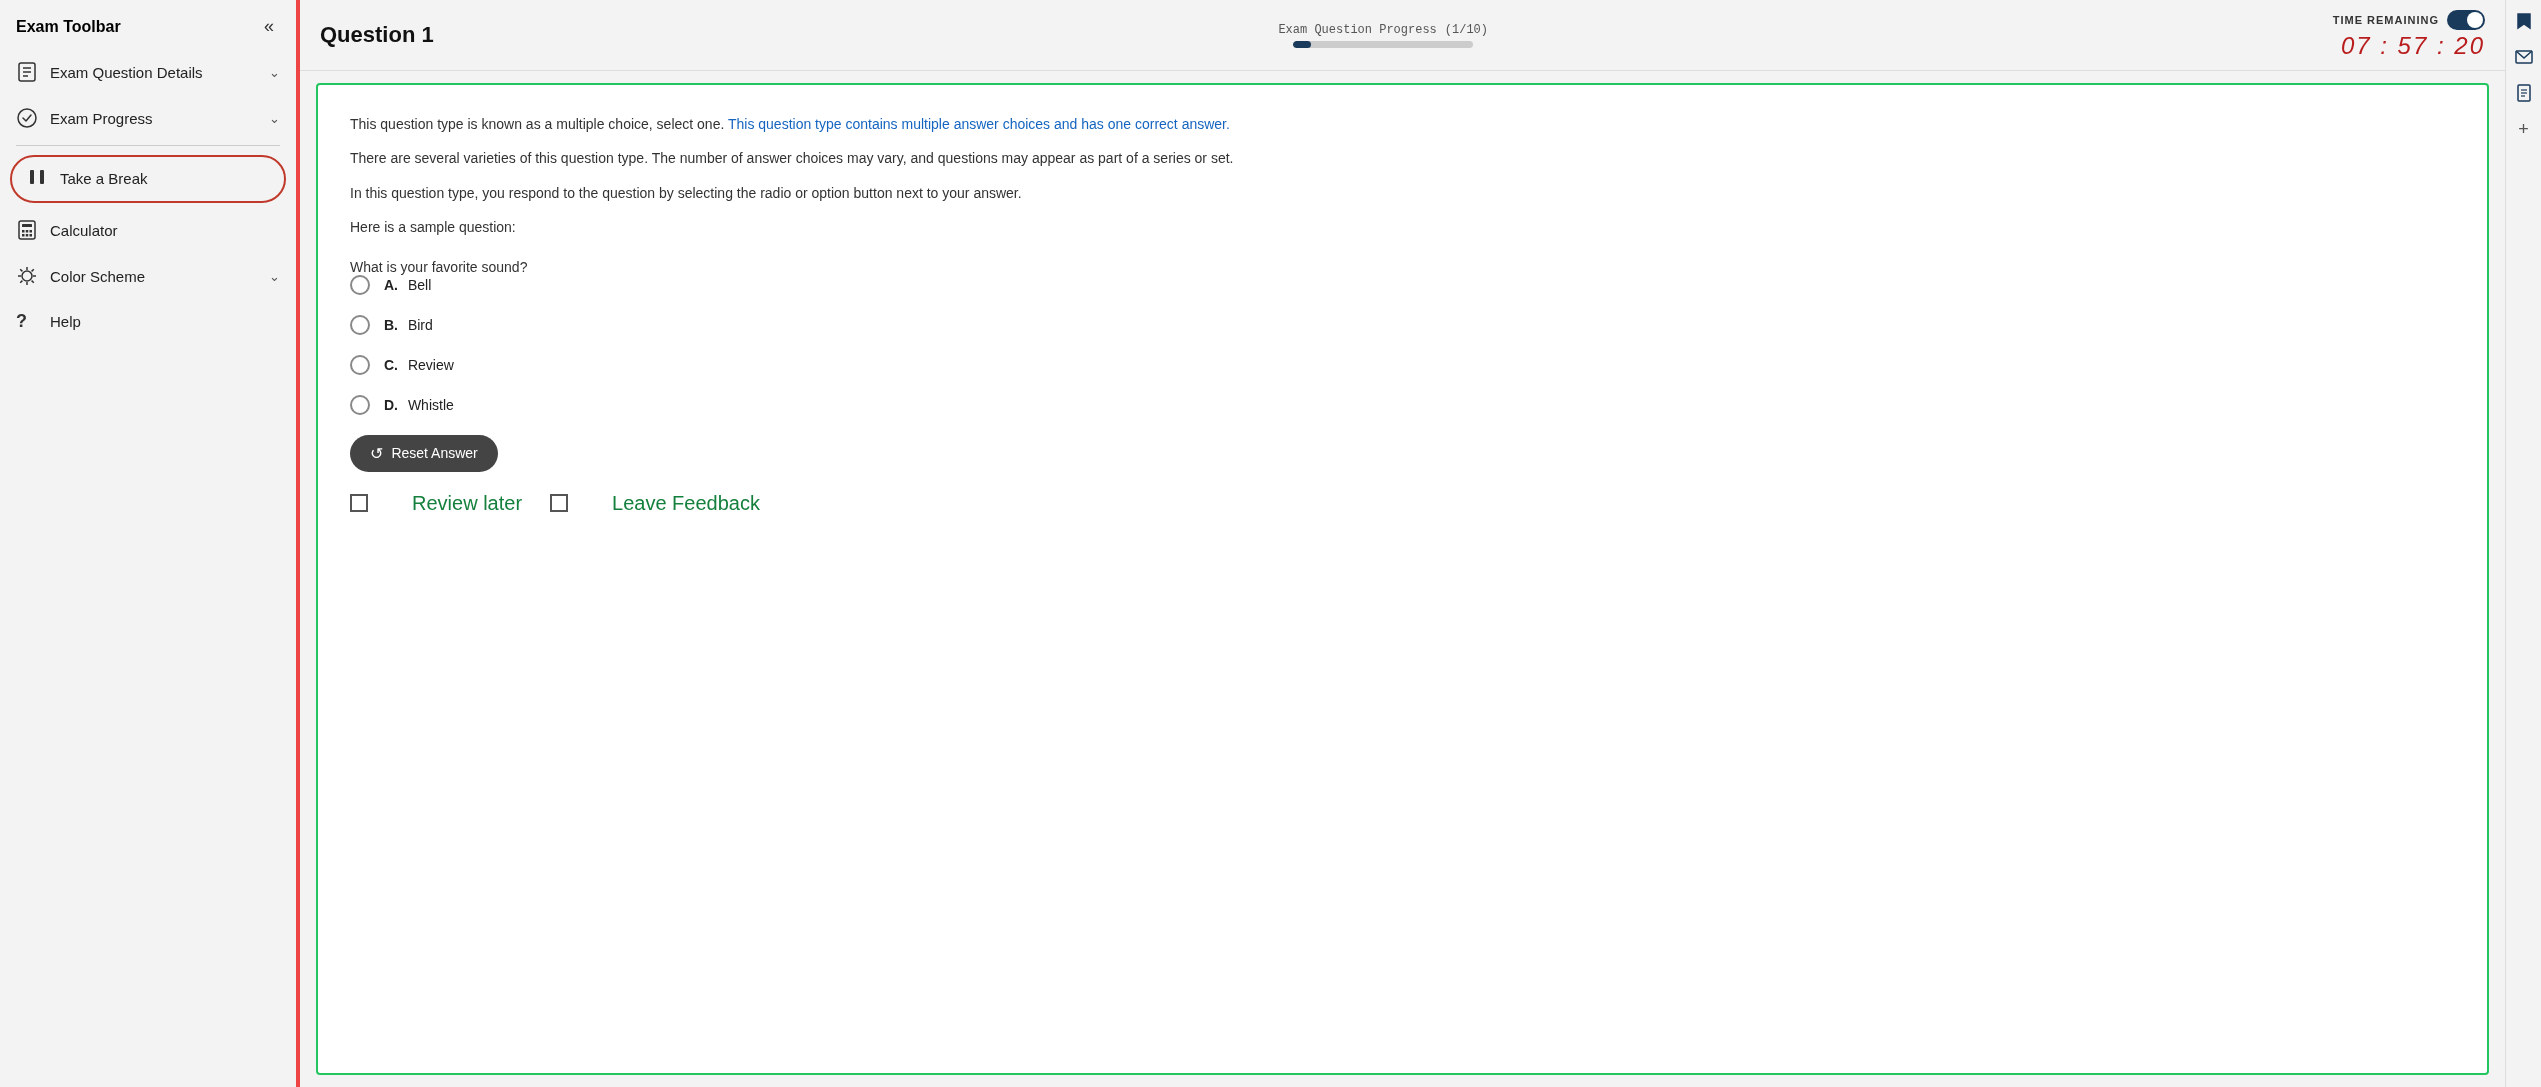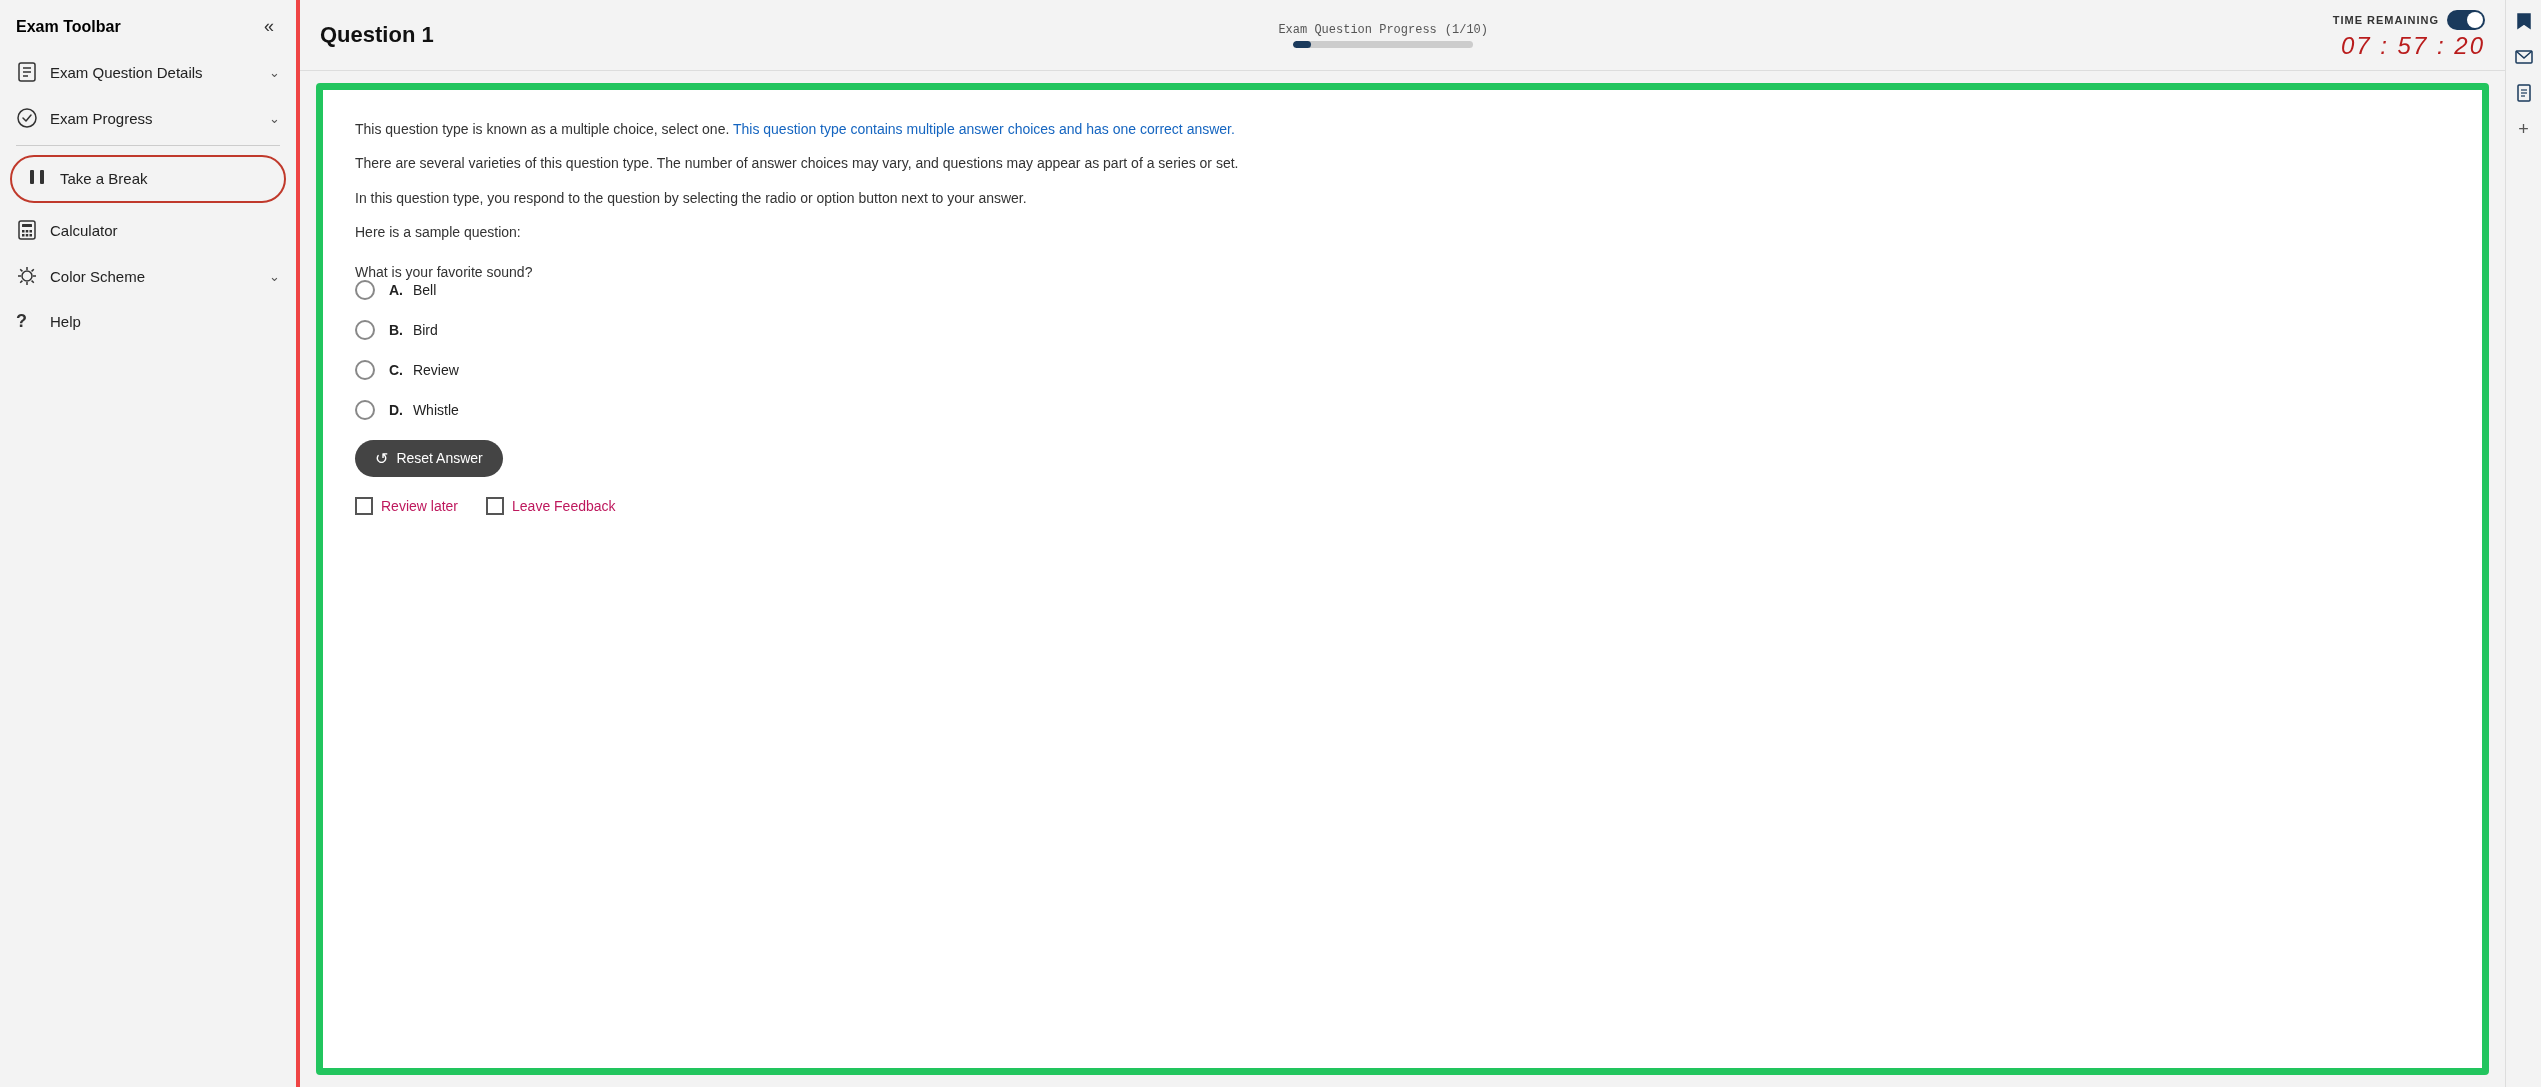--- a/index.html
+++ b/index.html
@@ -186,21 +186,21 @@
       cursor: pointer;
       font-size: 14px;
     }
 
     
     .content-area {
       flex: 1;
       overflow-y: auto;
       background: white;
       margin: 12px 16px;
-      border: 7px solid #22c55e;
+      border: 2px solid #22c55e;
       border-radius: 4px;
       padding: 28px 32px 24px 32px;
     }
     .question-description {
       font-size: 14px;
       color: #333;
       line-height: 1.6;
       margin-bottom: 12px;
     }
     .question-description .highlight {
@@ -268,22 +268,23 @@
       cursor: pointer;
     }
     .checkbox-box {
       width: 18px;
       height: 18px;
       border: 2px solid #555;
       background: white;
       flex-shrink: 0;
     }
     .checkbox-label {
-      font-size: 14px;
-      color: #be185d;
+      font-size: 20px;
+      color: #15803d;
+      margin-left: 36px;
     }
   </style>
 </head>
 <body>
 
 <div class="sidebar">
   <div class="sidebar-header">
     <span>Exam Toolbar</span>
     <button class="sidebar-collapse-btn">«</button>
   </div>

